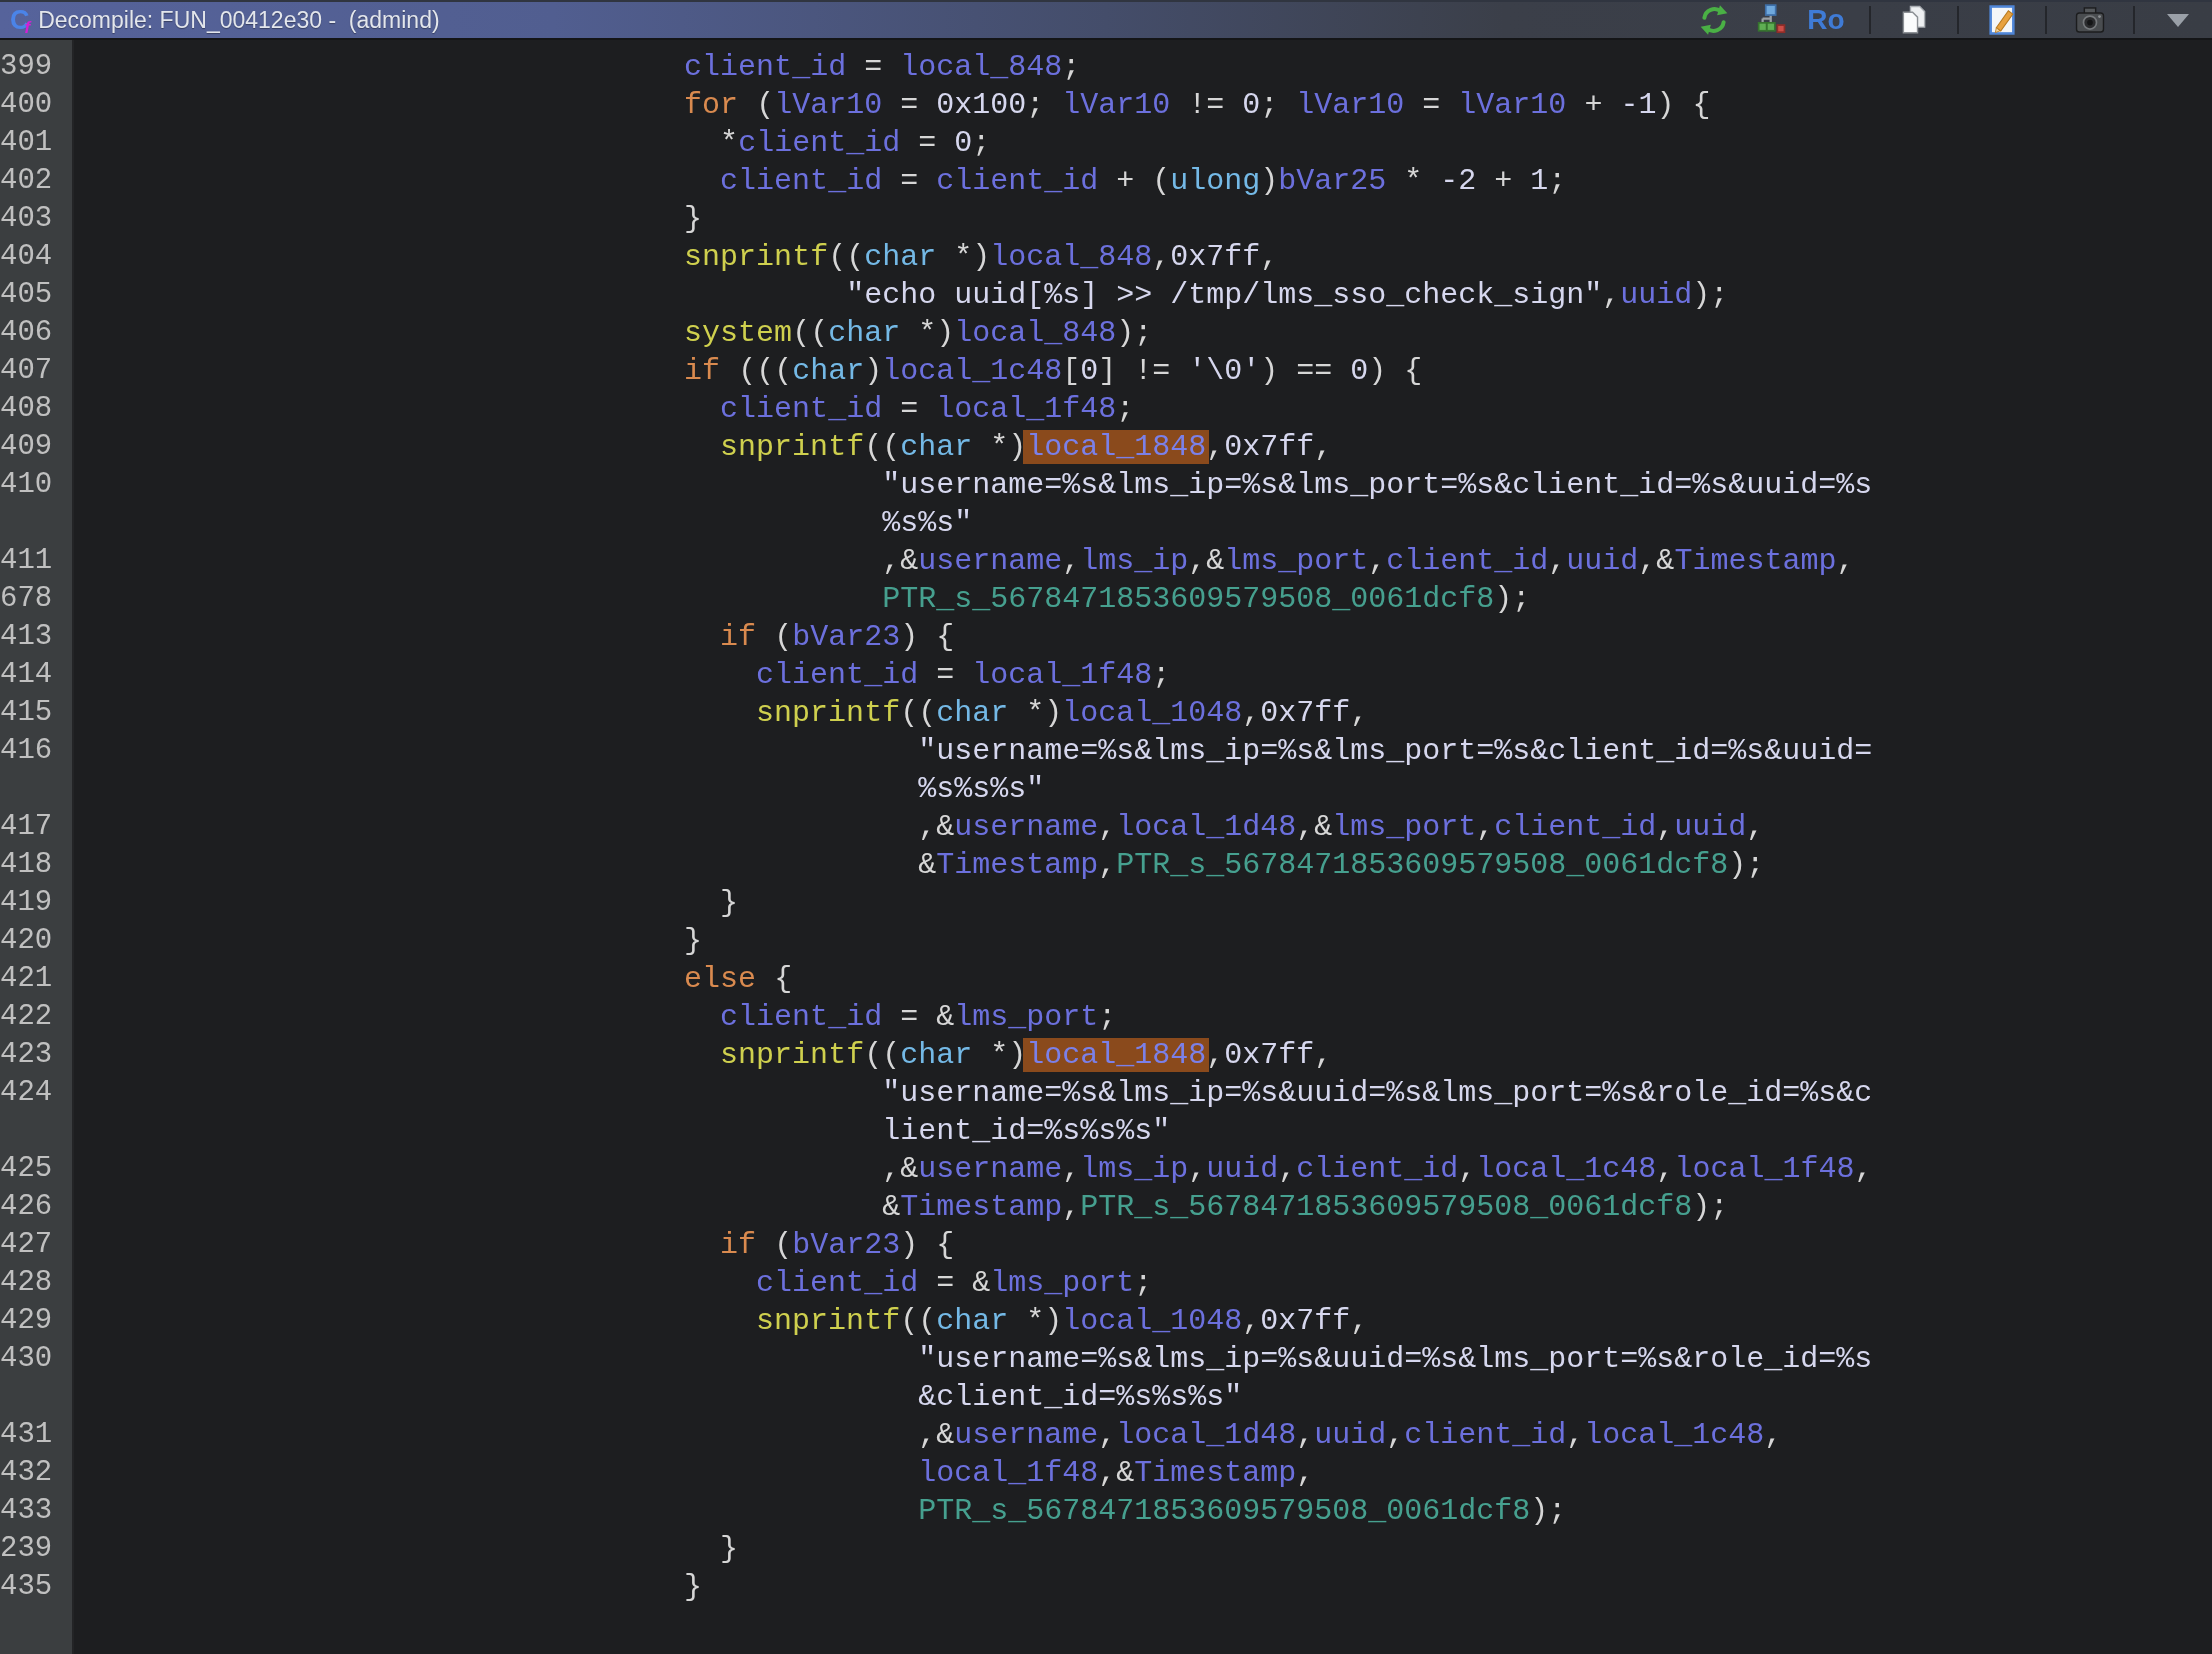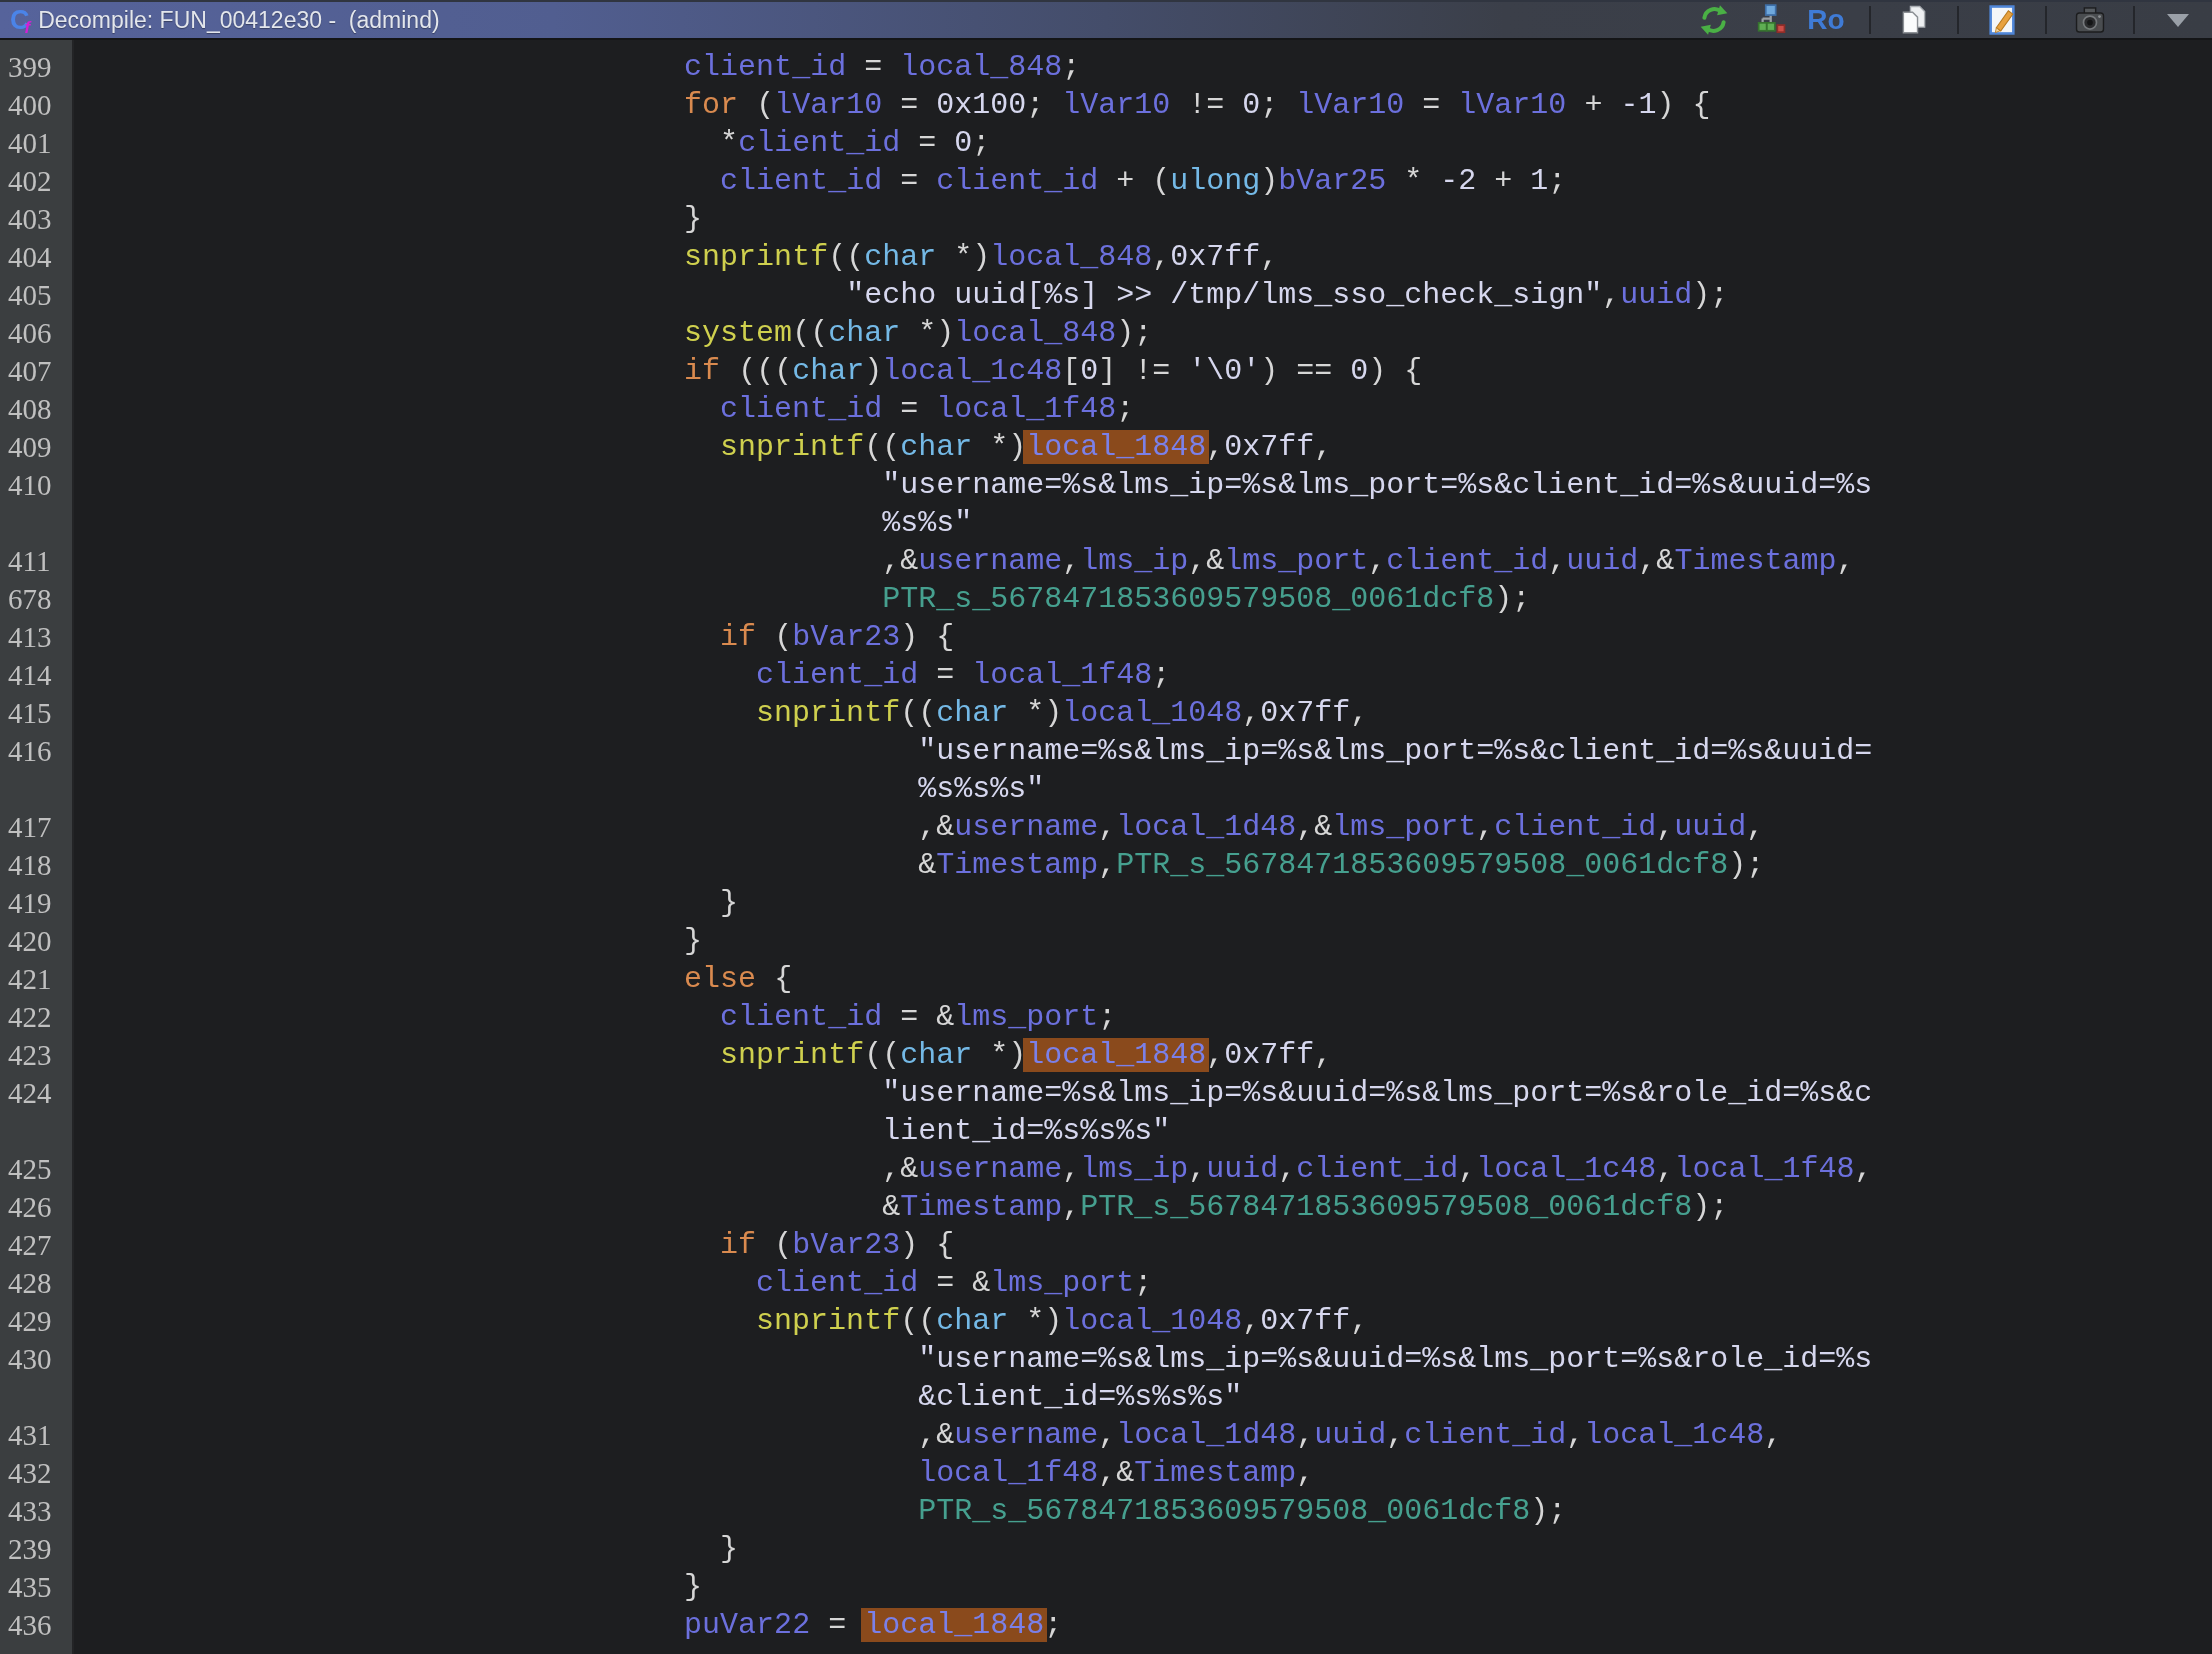--- a/index.html
+++ b/index.html
@@ -46,24 +46,23 @@
     flex:1 1 auto;position:relative;overflow:hidden;
     background:linear-gradient(90deg,var(--pal-gutterBg) 0 72px,#232426 72px 74px,var(--pal-codeBg) 74px);
     padding-top:8px;
   }
   .row{
     display:flex;height:38px;line-height:38px;white-space:pre;
     font-family:"Liberation Mono","DejaVu Sans Mono",monospace;
     font-size:30px;
   }
   .gut{
-    flex:0 0 72px;width:72px;padding-left:8px;
+    flex:0 0 72px;width:72px;padding-left:0;
     color:var(--pal-gutterText);background:var(--pal-gutterBg);
     font-size:29px;
-    font-family:Liberation Serif, serif;
   }
   .src{flex:1 1 auto;border-left:2px solid #232426;padding-left:16px;color:var(--pal-p);}
   .tok-v{color:var(--pal-v);}
   .tok-k{color:var(--pal-k);}
   .tok-f{color:var(--pal-f);}
   .tok-t{color:var(--pal-t);}
   .tok-s{color:var(--pal-s);}
   .tok-p{color:var(--pal-p);}
   .tok-g{color:var(--pal-g);}
   .tok-h{color:var(--pal-htxt);background:var(--pal-hbg);box-shadow:3px 0 0 var(--pal-hbg),-3px 0 0 var(--pal-hbg);}
@@ -181,17 +180,16 @@
         <div class="row"><span class="gut">427</span><span class="src">                                   <span class="tok-k">if</span><span class="tok-p"> (</span><span class="tok-v">bVar23</span><span class="tok-p">) {</span></span></div>
         <div class="row"><span class="gut">428</span><span class="src">                                     <span class="tok-v">client_id</span><span class="tok-p"> = &amp;</span><span class="tok-v">lms_port</span><span class="tok-p">;</span></span></div>
         <div class="row"><span class="gut">429</span><span class="src">                                     <span class="tok-f">snprintf</span><span class="tok-p">((</span><span class="tok-t">char</span><span class="tok-p"> *)</span><span class="tok-v">local_1048</span><span class="tok-p">,</span><span class="tok-s">0x7ff</span><span class="tok-p">,</span></span></div>
         <div class="row"><span class="gut">430</span><span class="src">                                              <span class="tok-s">"username=%s&amp;lms_ip=%s&amp;uuid=%s&amp;lms_port=%s&amp;role_id=%s</span></span></div>
         <div class="row"><span class="gut"></span><span class="src">                                              <span class="tok-s">&amp;client_id=%s%s%s"</span></span></div>
         <div class="row"><span class="gut">431</span><span class="src">                                              <span class="tok-p">,&amp;</span><span class="tok-v">username</span><span class="tok-p">,</span><span class="tok-v">local_1d48</span><span class="tok-p">,</span><span class="tok-v">uuid</span><span class="tok-p">,</span><span class="tok-v">client_id</span><span class="tok-p">,</span><span class="tok-v">local_1c48</span><span class="tok-p">,</span></span></div>
         <div class="row"><span class="gut">432</span><span class="src">                                              <span class="tok-v">local_1f48</span><span class="tok-p">,&amp;</span><span class="tok-v">Timestamp</span><span class="tok-p">,</span></span></div>
         <div class="row"><span class="gut">433</span><span class="src">                                              <span class="tok-g">PTR_s_5678471853609579508_0061dcf8</span><span class="tok-p">);</span></span></div>
         <div class="row"><span class="gut">239</span><span class="src">                                   <span class="tok-p">}</span></span></div>
         <div class="row"><span class="gut">435</span><span class="src">                                 <span class="tok-p">}</span></span></div>
-        <div class="row"><span class="gut">436</span><span class="src">                                 <span class="tok-v">puVar22</span><span class="tok-p"> = </span><span class="tok-h">local_1848</span><span class="tok-p">;</span></span></div>
       </div>
   </div>
 
 </div>
 
 </body></html>

